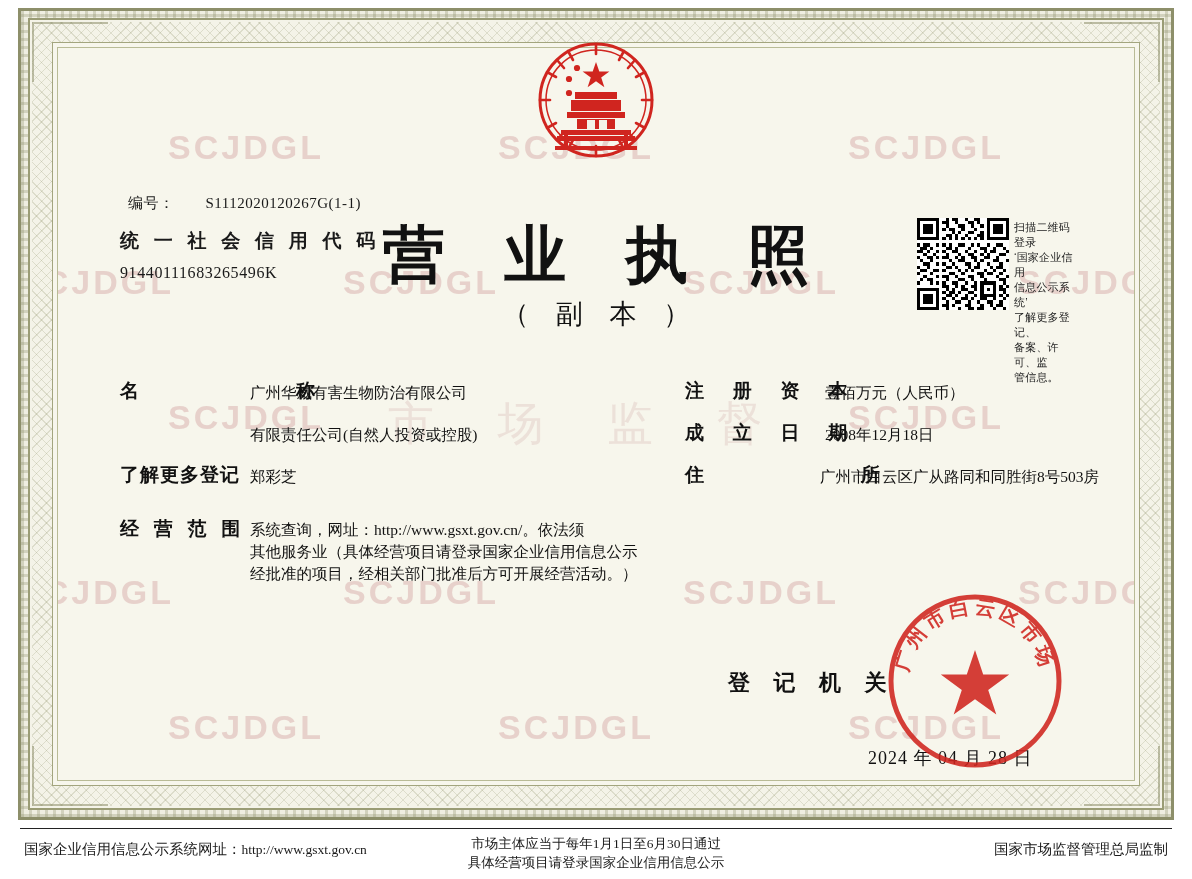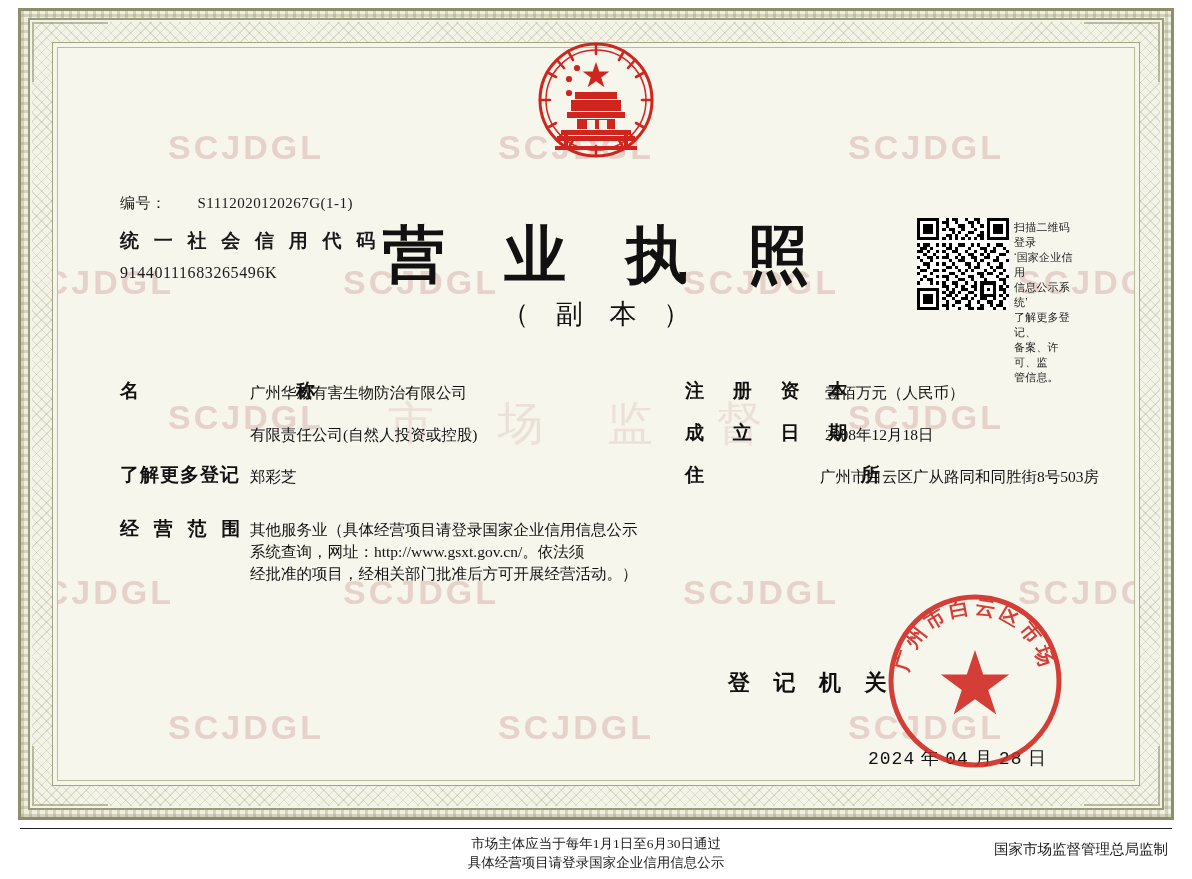--- a/index.html
+++ b/index.html
@@ -120,21 +120,21 @@
   }
 
   .serial {
     position: absolute;
     left: 42px;
     top: 126px;
     font-size: 15px;
     letter-spacing: .5px;
     white-space: nowrap;
   }
-  .serial .label { font-family: "Liberation Serif", serif; }
+  .serial .label { font-family: "Liberation Serif", serif; margin-left: 8px; }
   .serial .value { font-family: "Liberation Serif", serif; margin-left: 31px; }
 
   .credit-title {
     position: absolute;
     left: 42px;
     top: 160px;
     font-size: 19px;
     font-weight: bold;
     letter-spacing: 5px;
     white-space: nowrap;
@@ -234,21 +234,21 @@
   }
   .date-line {
     position: absolute;
     left: 790px;
     top: 678px;
     font-size: 18px;
     color: #111;
     letter-spacing: 1px;
     white-space: nowrap;
   }
-  .date-line .num { font-family: Liberation Mono, monospace; }
+  .date-line .num { font-family: Liberation Serif, serif; }
 
   
   #seal {
     position: absolute;
     right: 46px;
     top: 520px;
     width: 186px;
     height: 186px;
     opacity: .88;
   }
@@ -631,22 +631,22 @@
       <div class="row">
         <span class="lbl" style="left:0;   top:0; letter-spacing:1px;">了解更多登记</span>
         <span class="val" style="left:130px; top:5px;">郑彩芝</span>
         <span class="lbl l2" style="left:565px; top:0;text-align:right;">住　　　所</span>
         <span class="val" style="left:700px; top:5px;">广州市白云区广从路同和同胜街8号503房</span>
       </div>
 
       <div class="row" style="min-height:90px; margin-top:12px;">
         <span class="lbl l3" style="left:0; top:0; letter-spacing:5px;">经 营 范 围</span>
         <div class="val multi" style="left:130px; top:3px;">
+          <div>系统查询，网址：http://www.gsxt.gov.cn/。依法须</div>
           <div>其他服务业（具体经营项目请登录国家企业信用信息公示</div>
-          <div>系统查询，网址：http://www.gsxt.gov.cn/。依法须</div>
           <div>经批准的项目，经相关部门批准后方可开展经营活动。）</div>
         </div>
       </div>
 
     </div>
 
     <div class="reg-auth">登 记 机 关</div>
 
     <div class="date-line">
       <span class="num">2024</span>
@@ -668,18 +668,21 @@
         </text>
         <polygon fill="#d0251f" points="93,62 101.2,86.6 127.2,86.6 106.2,101.9 114.3,126.6 93,111.3 71.7,126.6 79.8,101.9 58.8,86.6 84.8,86.6"></polygon>
       </svg>
     </div>
 
   </div>
 </div>
 
 <div id="footer">
   <div class="footer-rule"></div>
+  <div class="footer-left">
+    <span>国家企业信用信息公示系统网址：</span><span class="url">http://www.gsxt.gov.cn</span>
+  </div>
   <div class="footer-center">
     <div>市场主体应当于每年1月1日至6月30日通过</div>
     <div>具体经营项目请登录国家企业信用信息公示</div>
   </div>
   <div class="footer-right">国家市场监督管理总局监制</div>
 </div>
 
 </body></html>

